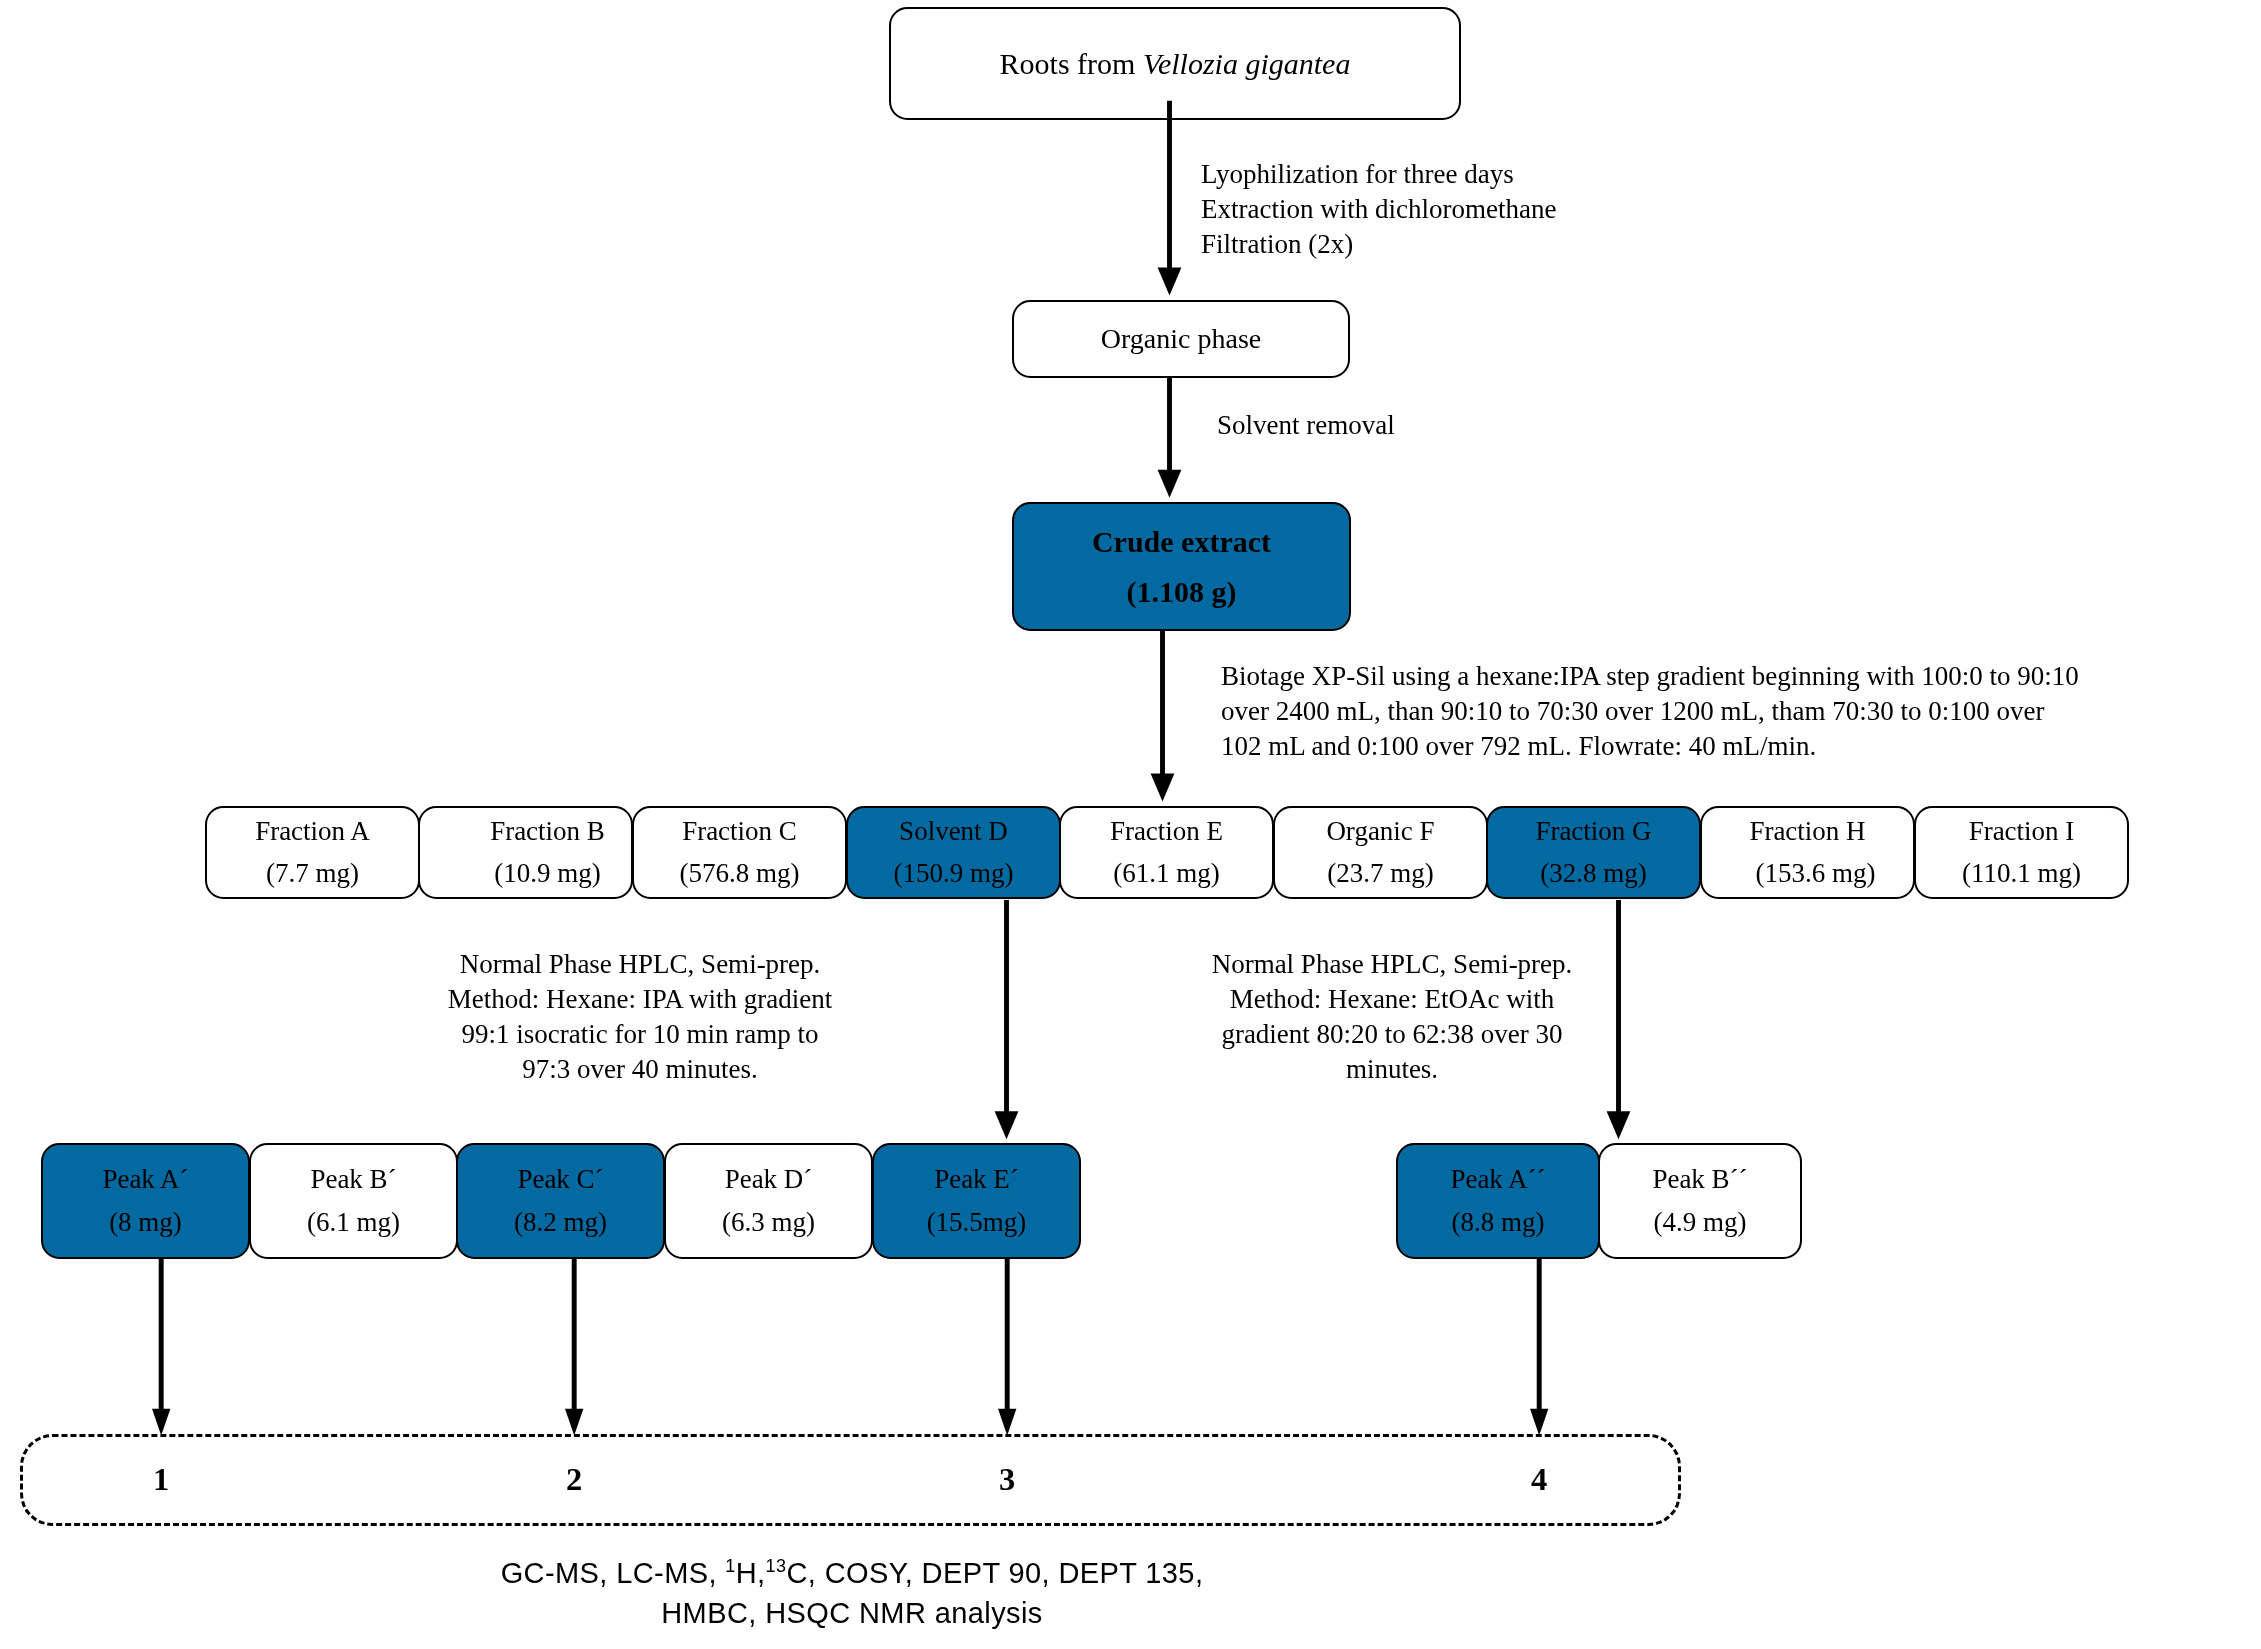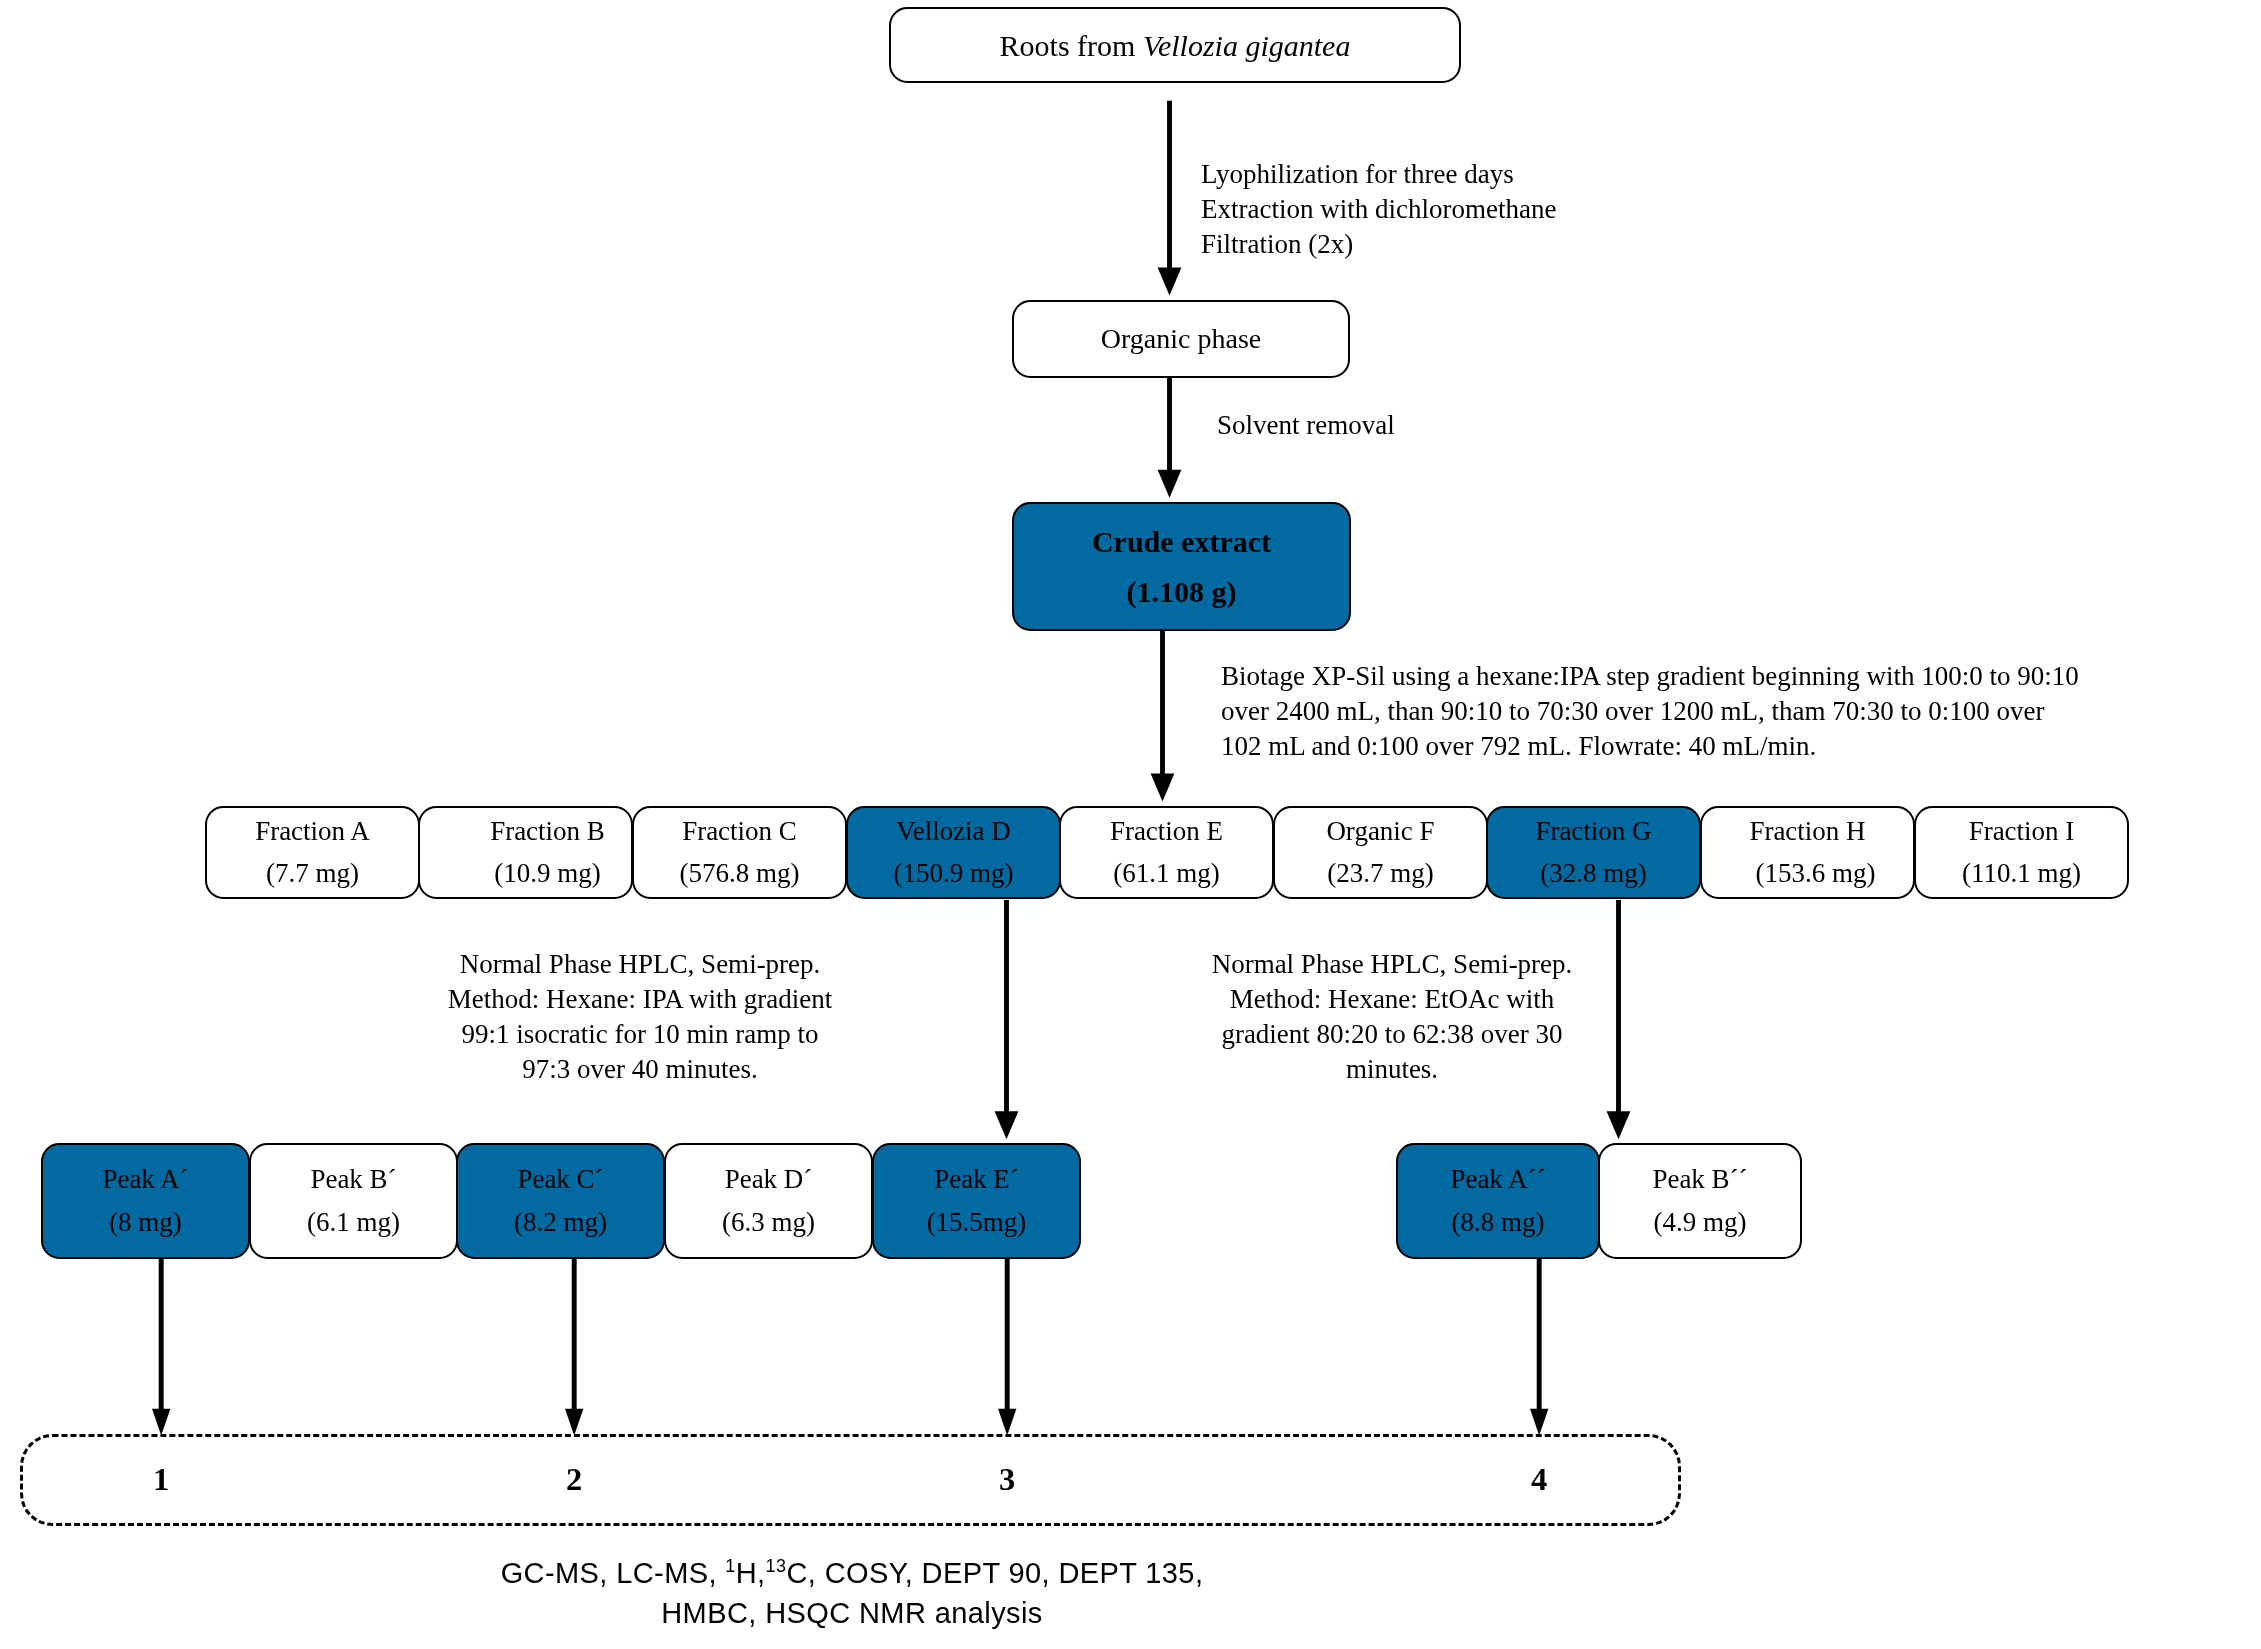--- a/index.html
+++ b/index.html
@@ -97,21 +97,21 @@
   .caption sup {
     font-size: 0.62em;
     vertical-align: super;
   }
 </style>
 </head>
 <body>
 
 <div id="canvas">
 
-  <div class="node t-top" style="left:889px; top:7px; width:572px; height:76px;">
+  <div class="node t-top" style="left:889px; top:7px; width:572px; height:113px;">
     <span class="l1">
       <span>Roots from </span><span class="ital">Vellozia gigantea</span>
     </span>
   </div>
 
   <svg class="arrow" style="left:1159px; top:100px;" width="21" height="199" viewBox="0 0 30 282">
     <line x1="15" y1="0" x2="15" y2="252" stroke="#000" stroke-width="7"></line>
     <polygon points="15,278 -2,238 32,238" fill="#000"></polygon>
   </svg>
 
@@ -151,21 +151,21 @@
       </div>
       <div class="node t-frac" style="left: 418px; top: 806px; width: 215px; height: 93px; padding-left: 44px;">
         <span class="l1">Fraction B</span>
         <span class="l2" style="margin-top: 7px;">(10.9 mg)</span>
       </div>
       <div class="node t-frac" style="left: 632px; top: 806px; width: 215px; height: 93px;">
         <span class="l1">Fraction C</span>
         <span class="l2" style="margin-top: 7px;">(576.8 mg)</span>
       </div>
       <div class="node t-frac shaded" style="left: 846px; top: 806px; width: 215px; height: 93px;">
-        <span class="l1">Vellozia D</span>
+        <span class="l1">Solvent D</span>
         <span class="l2" style="margin-top: 7px;">(150.9 mg)</span>
       </div>
       <div class="node t-frac" style="left: 1059px; top: 806px; width: 215px; height: 93px;">
         <span class="l1">Fraction E</span>
         <span class="l2" style="margin-top: 7px;">(61.1 mg)</span>
       </div>
       <div class="node t-frac" style="left: 1273px; top: 806px; width: 215px; height: 93px;">
         <span class="l1">Organic F</span>
         <span class="l2" style="margin-top: 7px;">(23.7 mg)</span>
       </div>

